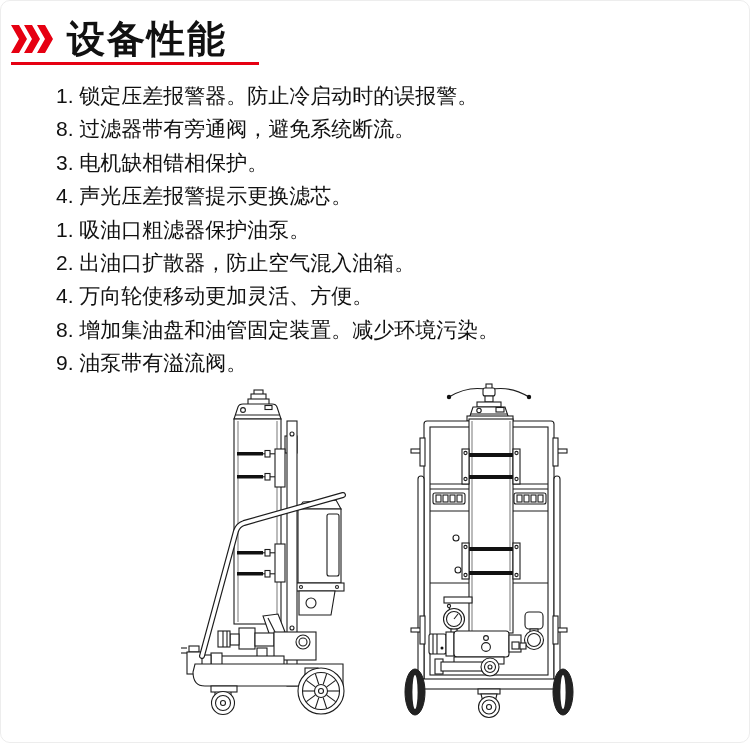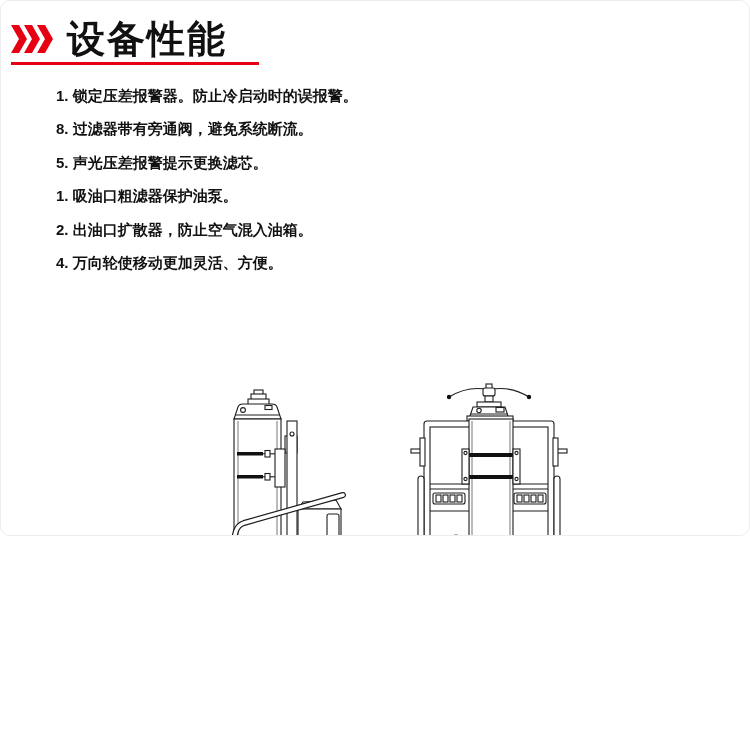--- a/index.html
+++ b/index.html
@@ -1,27 +1,27 @@
 <!DOCTYPE html>
 <html><head>
 <meta charset="utf-8">
 <style>
   * { margin:0; padding:0; box-sizing:border-box; }
   html,body { background:#fff; }
   .page {
-    position:relative; width:750px; height:536px; background:#fff;
+    position:relative; width:750px; height:743px; background:#fff;
     font-family:"Liberation Sans", sans-serif; color:#1a1a1a;
     border:1px solid #ededed; border-radius:10px; overflow:hidden;
   }
   .hdr { position:absolute; left:10px; top:14px; height:48px; display:flex; align-items:center; }
   .chev { display:block; margin-right:14px; }
   .title { font-size:38px; font-weight:700; letter-spacing:2px; color:#111; line-height:48px; }
   .rule { position:absolute; left:10px; top:61px; width:248px; height:3px; }
   .feature-list { position:absolute; left:55px; top:78px; width:620px; list-style:none; }
-  .feature-list li { font-size:15px; line-height:33.4px; height:33.4px; color:#111; white-space:nowrap;font-weight:bold; }
+  .feature-list li { font-size:21px; line-height:33.4px; height:33.4px; color:#111; white-space:nowrap; }
   .fig { position:absolute; top:375px; }
   .fig.left { left:180px; }
   .fig.right { left:390px; }
   svg .ln { stroke:#1d1d1d; stroke-width:1.1; fill:none; }
   svg .wf { stroke:#1d1d1d; stroke-width:1.1; fill:#fff; }
   svg .bk { fill:#111; stroke:none; }
   svg .thin { stroke:#1d1d1d; stroke-width:0.6; fill:none; }
 </style>
 </head>
 <body>
@@ -34,24 +34,27 @@
       <polygon points="13,1 21,1 29,15 21,29 13,29 21,15" fill="#e60012"></polygon>
       <polygon points="26,1 34,1 42,15 34,29 26,29 34,15" fill="#e60012"></polygon>
     </svg>
     <div class="title">设备性能</div>
   </div>
   <div class="rule" style="background:#e60012"></div>
 
   <ul class="feature-list">
     <li>1. 锁定压差报警器。防止冷启动时的误报警。</li>
     <li>8. 过滤器带有旁通阀，避免系统断流。</li>
-    <li>5. 声光压差报警提示更换滤芯。</li>
+    <li>3. 电机缺相错相保护。</li>
+    <li>4. 声光压差报警提示更换滤芯。</li>
     <li>1. 吸油口粗滤器保护油泵。</li>
     <li>2. 出油口扩散器，防止空气混入油箱。</li>
     <li>4. 万向轮使移动更加灵活、方便。</li>
+    <li>8. 增加集油盘和油管固定装置。减少环境污染。</li>
+    <li>9. 油泵带有溢流阀。</li>
   </ul>
 
   <svg class="fig left" width="215" height="368" viewBox="0 0 215 368">
 
     <rect class="wf" x="73" y="14" width="9" height="5"></rect>
     <rect class="wf" x="70" y="18" width="15" height="6"></rect>
     <rect class="wf" x="67" y="23" width="21" height="6"></rect>
 
     <path class="wf" d="M53,43 L57,31 Q58,28 62,28 L91,28 Q95,28 96,31 L100,43 Z"></path>
     <line class="ln" x1="54.5" y1="39" x2="98.5" y2="39"></line>

